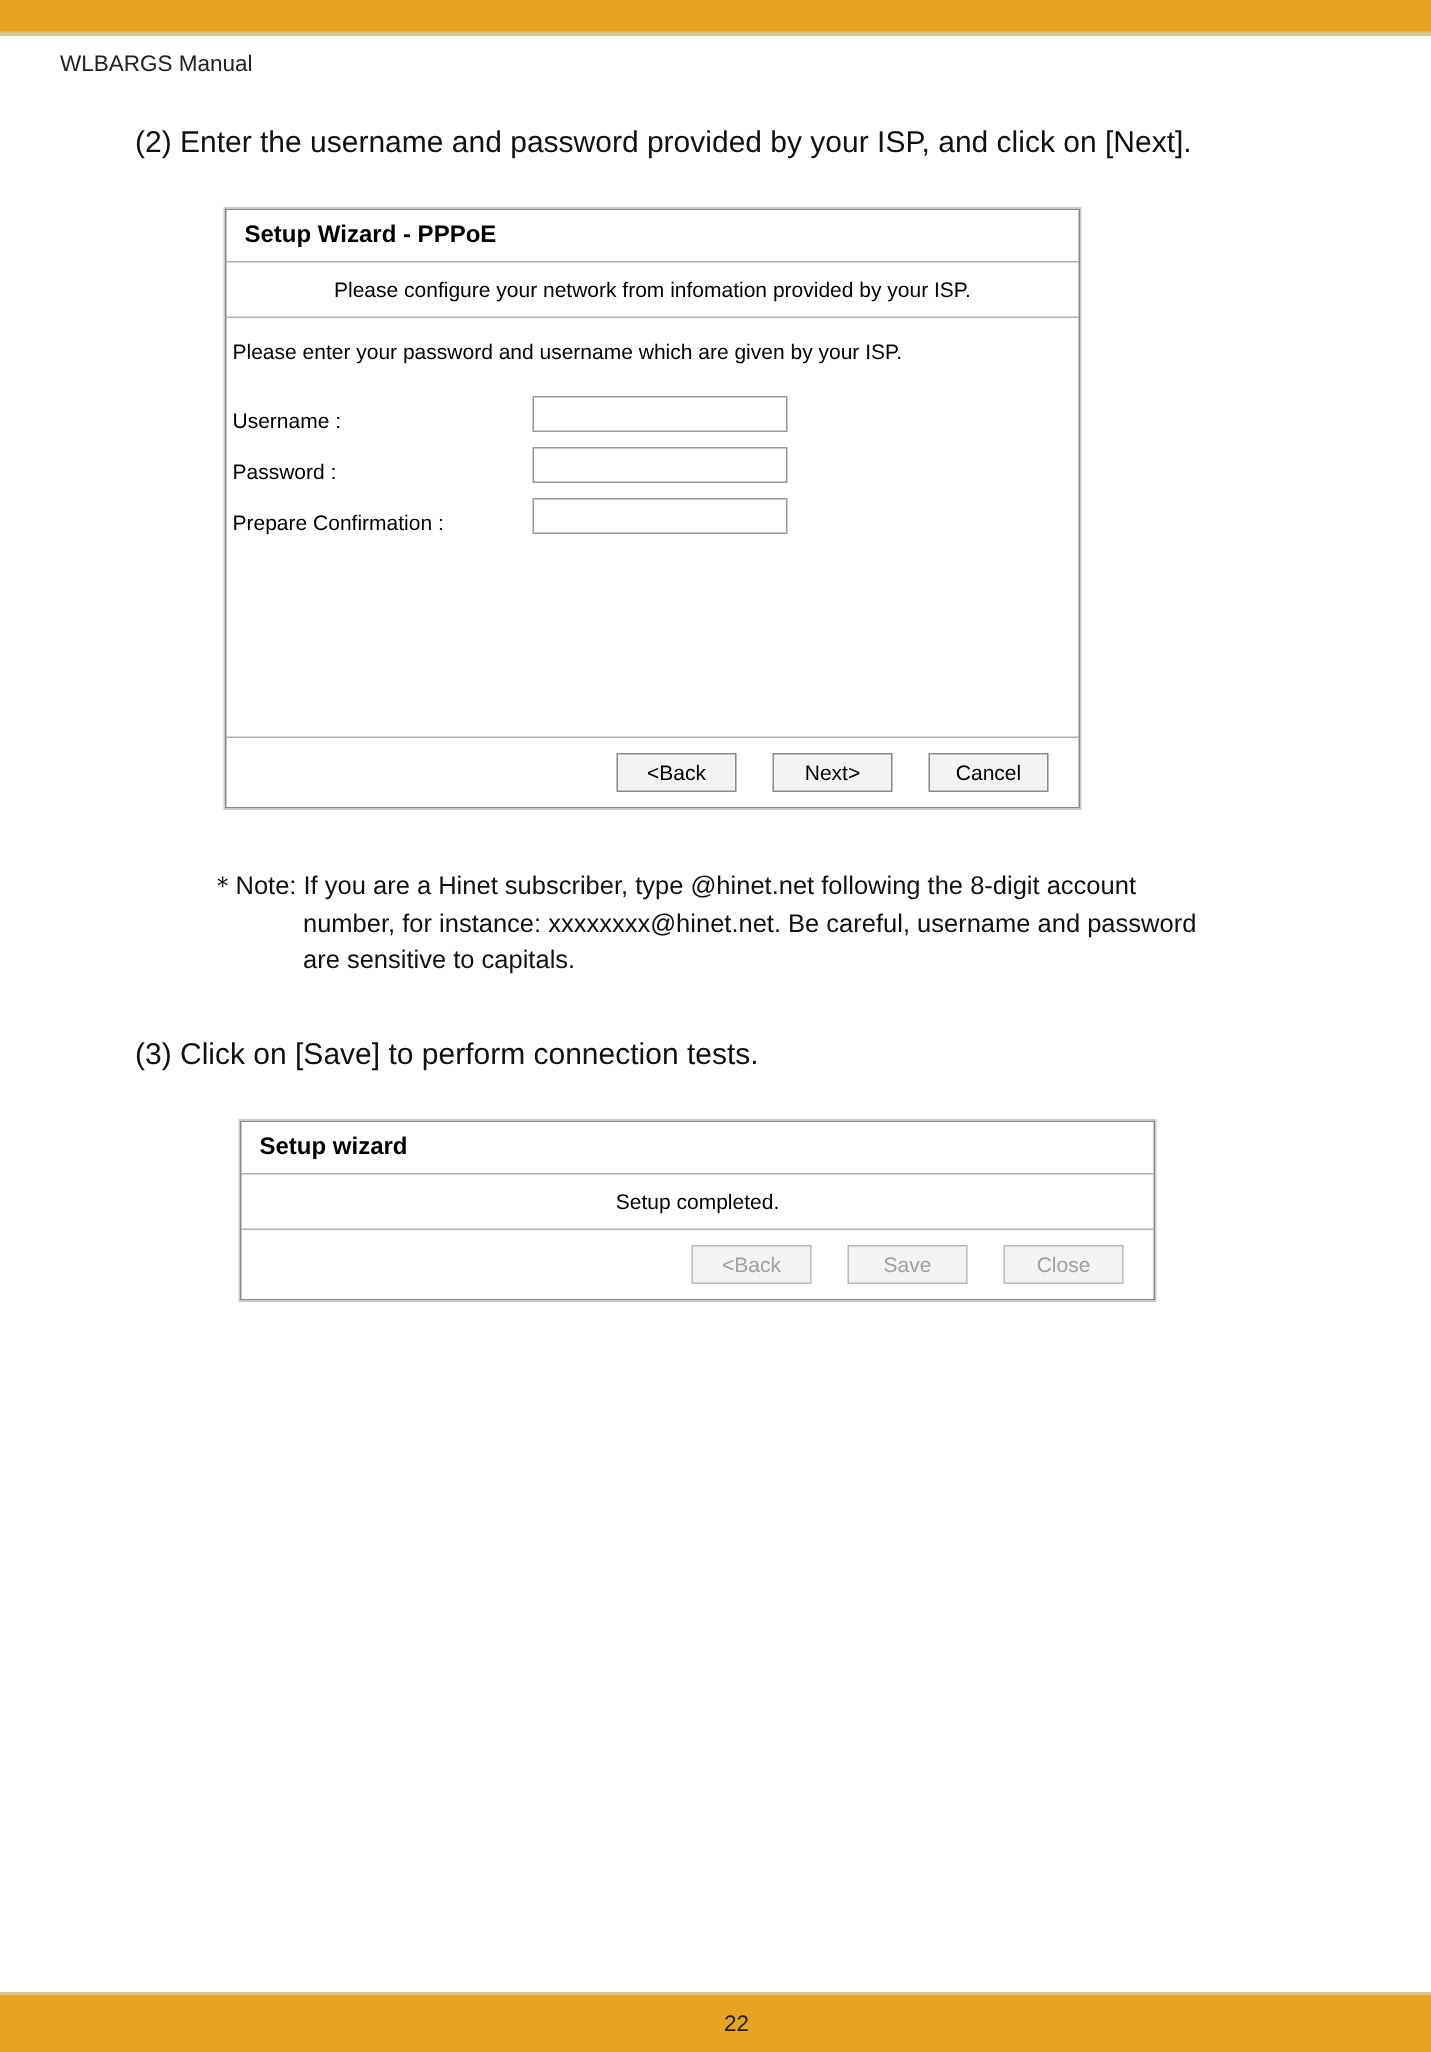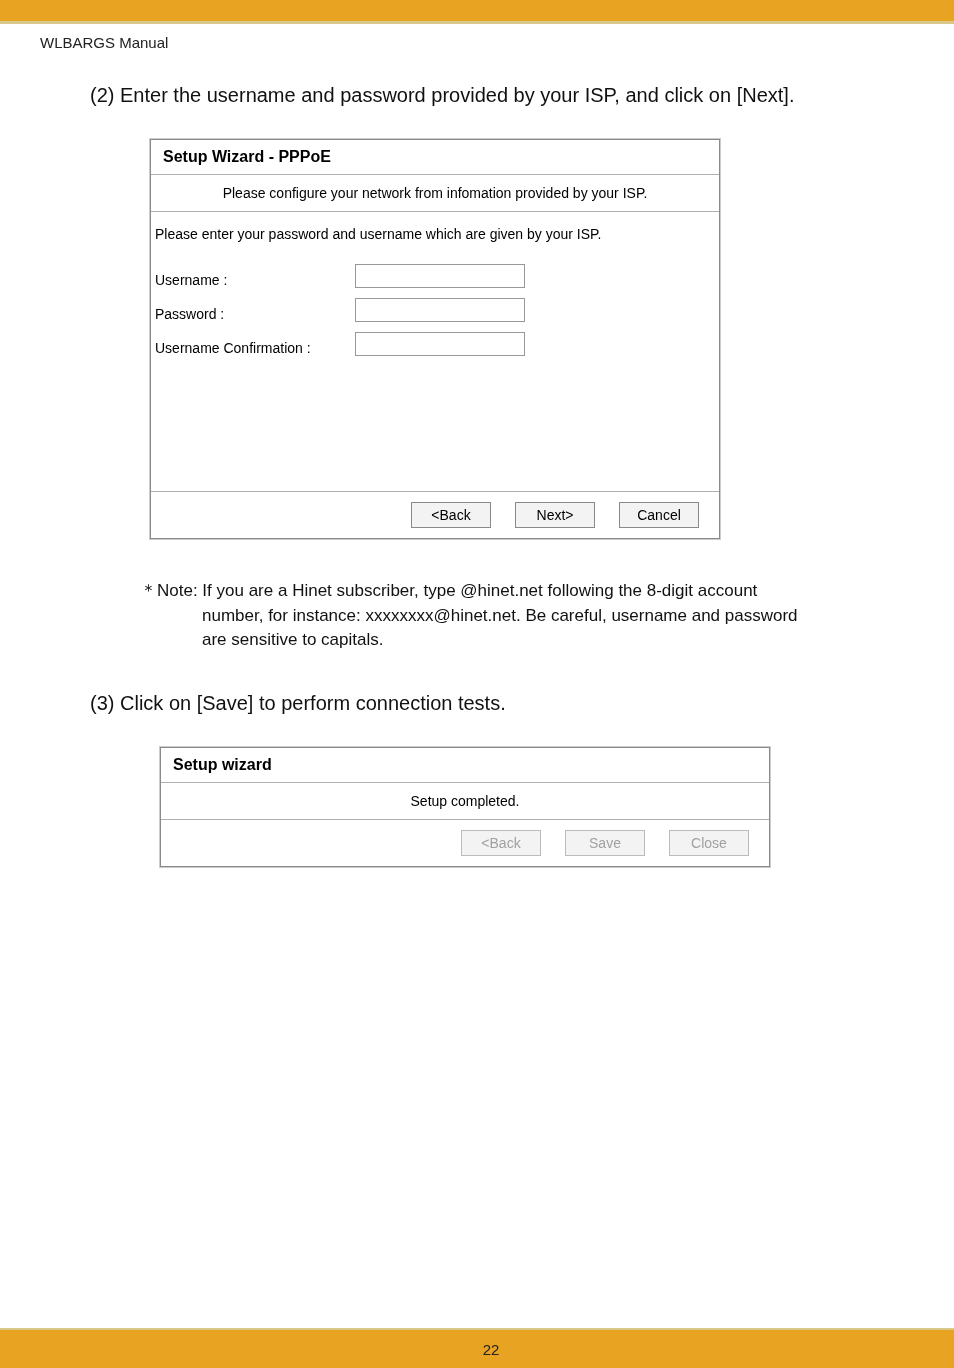--- a/index.html
+++ b/index.html
@@ -168,21 +168,21 @@
       <div style="height:12px"></div>
       <div class="form-row">
         <div class="form-label">Username :</div>
         <div class="fake-input"></div>
       </div>
       <div class="form-row">
         <div class="form-label">Password :</div>
         <div class="fake-input"></div>
       </div>
       <div class="form-row">
-        <div class="form-label">Username Confirmation :</div>
+        <div class="form-label">Prepare Confirmation :</div>
         <div class="fake-input"></div>
       </div>
     </div>
     <div class="wz-footer">
       <div class="wz-btn">&lt;Back</div>
       <div class="wz-btn">Next&gt;</div>
       <div class="wz-btn">Cancel</div>
     </div>
   </div>
 

